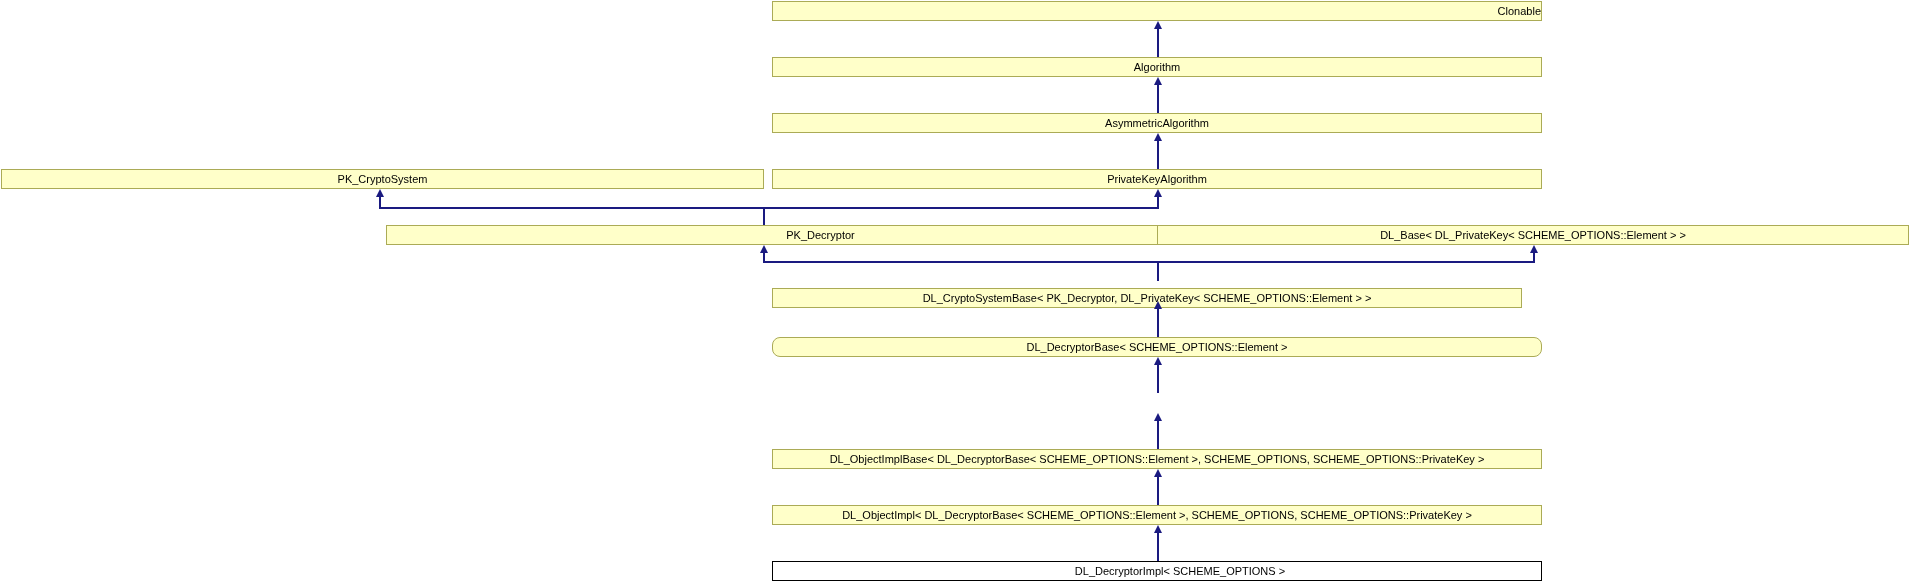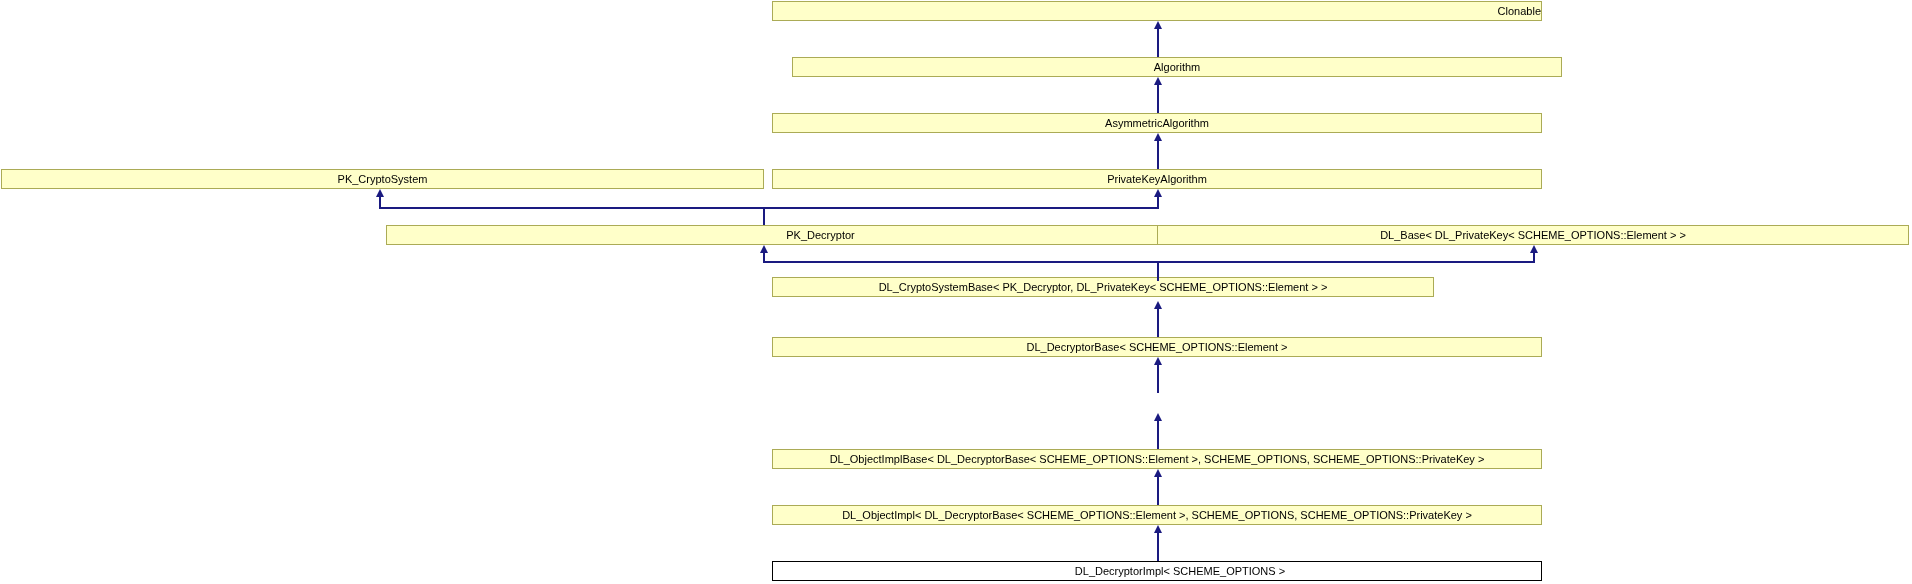--- a/index.html
+++ b/index.html
@@ -53,28 +53,28 @@
     border-right: 4px solid transparent;
     border-bottom: 8px solid var(--arrow-color);
   }
 </style>
 </head>
 <body>
 
 <div class="diagram">
 
   <div class="node" style="left:772px; top:1px;   width:770px;text-align:right;">Clonable</div>
-  <div class="node" style="left:792px; top:57px;  width:770px;">Algorithm</div>
+  <div class="node" style="left:772px; top:57px;  width:770px;">Algorithm</div>
   <div class="node" style="left:772px; top:113px; width:770px;">AsymmetricAlgorithm</div>
   <div class="node" style="left:772px; top:169px; width:770px;">PrivateKeyAlgorithm</div>
   <div class="node" style="left:1px;   top:169px; width:763px;">PK_CryptoSystem</div>
   <div class="node" style="left:386px; top:225px; width:869px;">PK_Decryptor</div>
   <div class="node" style="left:1157px;top:225px; width:752px;">DL_Base&lt; DL_PrivateKey&lt; SCHEME_OPTIONS::Element &gt; &gt;</div>
-  <div class="node" style="left:772px; top:277px; width:662px;">DL_CryptoSystemBase&lt; PK_Decryptor, DL_PrivateKey&lt; SCHEME_OPTIONS::Element &gt; &gt;</div>
-  <div class="node" style="left:772px; top:337px; width:770px;">DL_DecryptorBase&lt; SCHEME_OPTIONS::Element &gt;</div>
+  <div class="node" style="left:772px; top:288px; width:750px;">DL_CryptoSystemBase&lt; PK_Decryptor, DL_PrivateKey&lt; SCHEME_OPTIONS::Element &gt; &gt;</div>
+  <div class="node" style="left:772px; top:337px; width:770px;border-radius:8px;">DL_DecryptorBase&lt; SCHEME_OPTIONS::Element &gt;</div>
   <div class="node" style="left:772px; top:449px; width:770px;">DL_ObjectImplBase&lt; DL_DecryptorBase&lt; SCHEME_OPTIONS::Element &gt;, SCHEME_OPTIONS, SCHEME_OPTIONS::PrivateKey &gt;</div>
   <div class="node" style="left:772px; top:505px; width:770px;">DL_ObjectImpl&lt; DL_DecryptorBase&lt; SCHEME_OPTIONS::Element &gt;, SCHEME_OPTIONS, SCHEME_OPTIONS::PrivateKey &gt;</div>
   <div class="node current" style="left:772px; top:561px; width:770px;">DL_DecryptorImpl&lt; SCHEME_OPTIONS &gt;</div>
 
   <div class="ah" style="left:1154px; top:21px;"></div>
   <div class="edge vline" style="left:1157px; top:29px;  height:28px;"></div>
 
   <div class="ah" style="left:1154px; top:77px;"></div>
   <div class="edge vline" style="left:1157px; top:85px;  height:28px;"></div>
 

